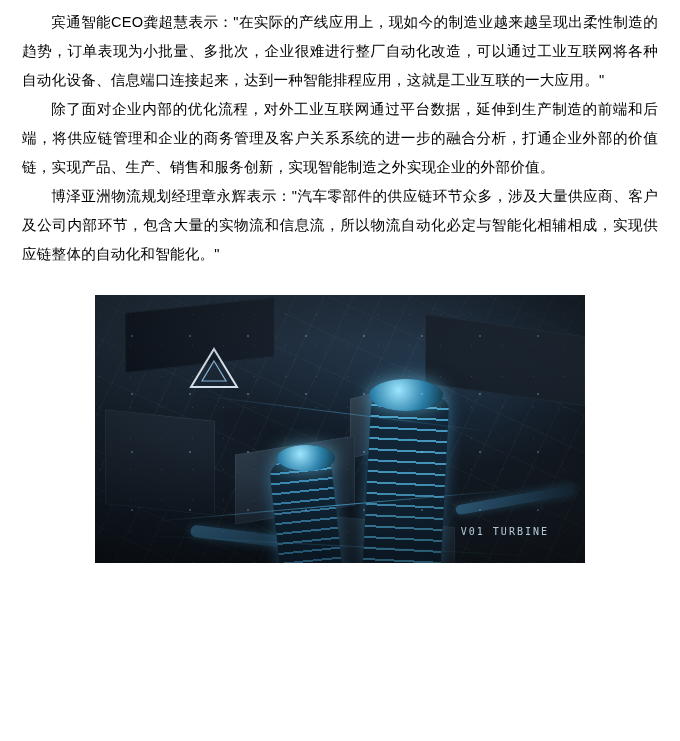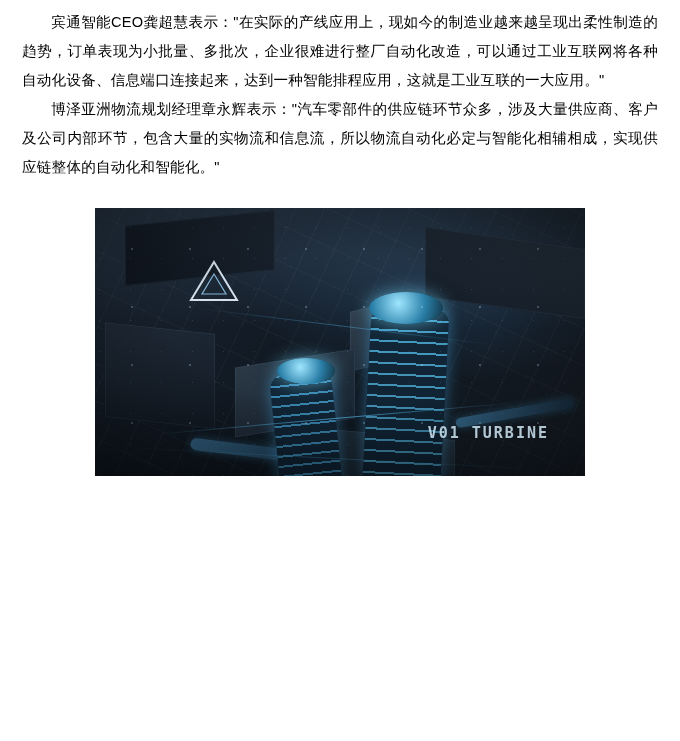--- a/index.html
+++ b/index.html
@@ -117,27 +117,26 @@
     background: linear-gradient(90deg, rgba(60,120,160,0.8), rgba(25,50,70,0.9));
     border-radius: 6px;
     box-shadow: 0 0 8px rgba(70,160,210,0.35);
   }
   .pipe.p1 { left: 95px;  top: 238px; width: 140px; height: 12px; transform: rotate(7deg); }
   .pipe.p2 { left: 360px; top: 200px; width: 120px; height: 10px; transform: rotate(-10deg); }
   .marker-svg { position: absolute; left: 92px; top: 48px; }
   .fig-label {
     position: absolute;
     right: 36px;
-    bottom: 34px;
+    bottom: 26px;
     color: #cfe6f5;
     font-family: "DejaVu Sans Mono", monospace;
-    font-size: 15px;
+    font-size: 10px;
     letter-spacing: 2px;
     opacity: 0.85;
-    font-weight: bold;
   }
   .dots {
     position: absolute;
     inset: 0;
     background-image:
       radial-gradient(circle, rgba(170,220,255,0.55) 0.8px, rgba(0,0,0,0) 1px),
       radial-gradient(circle, rgba(170,220,255,0.3) 0.8px, rgba(0,0,0,0) 1px);
     background-size: 58px 58px, 31px 31px;
     background-position: 8px 12px, 20px 4px;
     opacity: .55;
@@ -147,20 +146,21 @@
     inset: 0;
     background: radial-gradient(ellipse 80% 70% at 50% 45%, rgba(0,0,0,0) 40%, rgba(0,0,0,0.55) 100%);
   }
 </style>
 </head>
 <body>
 
 <div class="page">
 
   <p class="para">宾通智能CEO龚超慧表示："在实际的产线应用上，现如今的制造业越来越呈现出柔性制造的趋势，订单表现为小批量、多批次，企业很难进行整厂自动化改造，可以通过工业互联网将各种自动化设备、信息端口连接起来，达到一种智能排程应用，这就是工业互联的一大应用。"</p>
+  <p class="para">除了面对企业内部的优化流程，对外工业互联网通过平台数据，延伸到生产制造的前端和后端，将供应链管理和企业的商务管理及客户关系系统的进一步的融合分析，打通企业外部的价值链，实现产品、生产、销售和服务创新，实现智能制造之外实现企业的外部价值。</p>
   <p class="para">博泽亚洲物流规划经理章永辉表示："汽车零部件的供应链环节众多，涉及大量供应商、客户及公司内部环节，包含大量的实物流和信息流，所以物流自动化必定与智能化相辅相成，实现供应链整体的自动化和智能化。"</p>
 
   <div class="figure-wrap">
     <div class="figure">
       <div class="fig-bg"></div>
       <div class="fig-ground"></div>
       <div class="fig-haze"></div>
 
       <div class="roof r5"></div>
       <div class="roof r4"></div>

